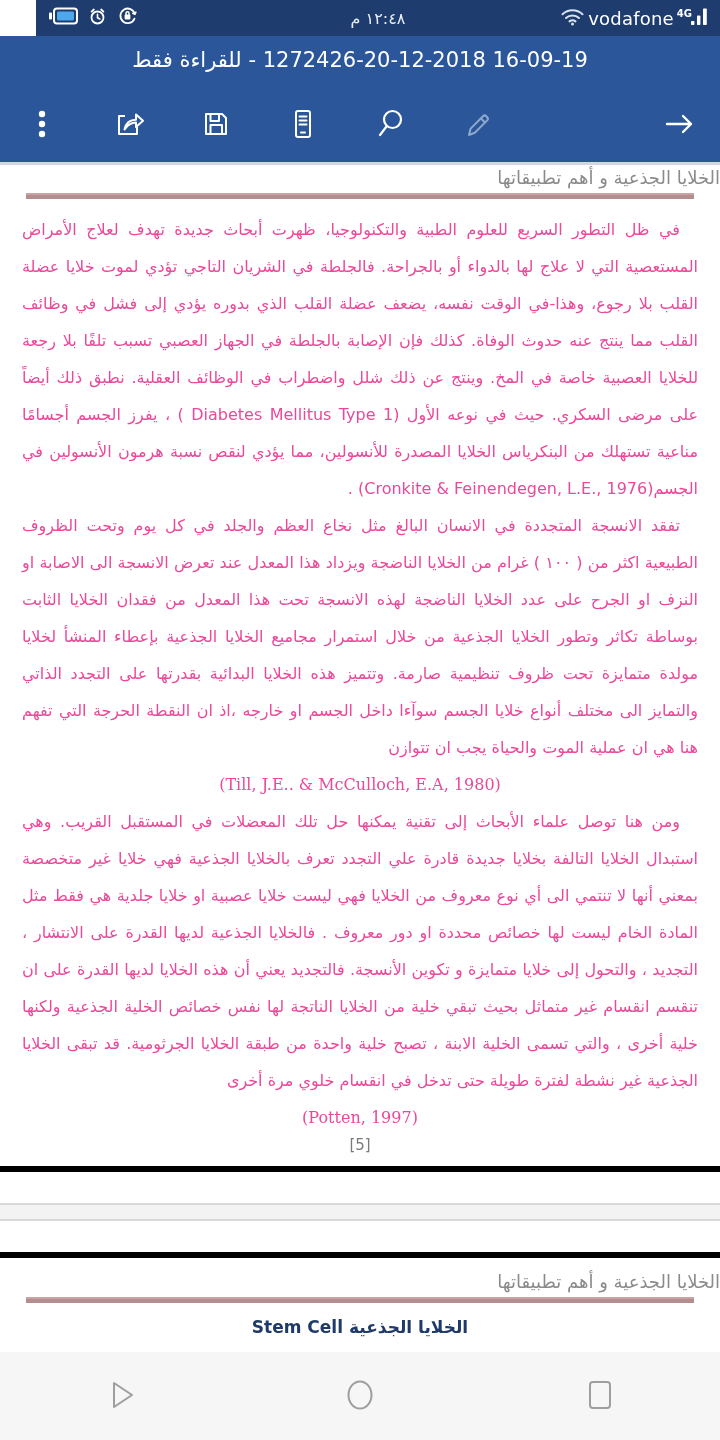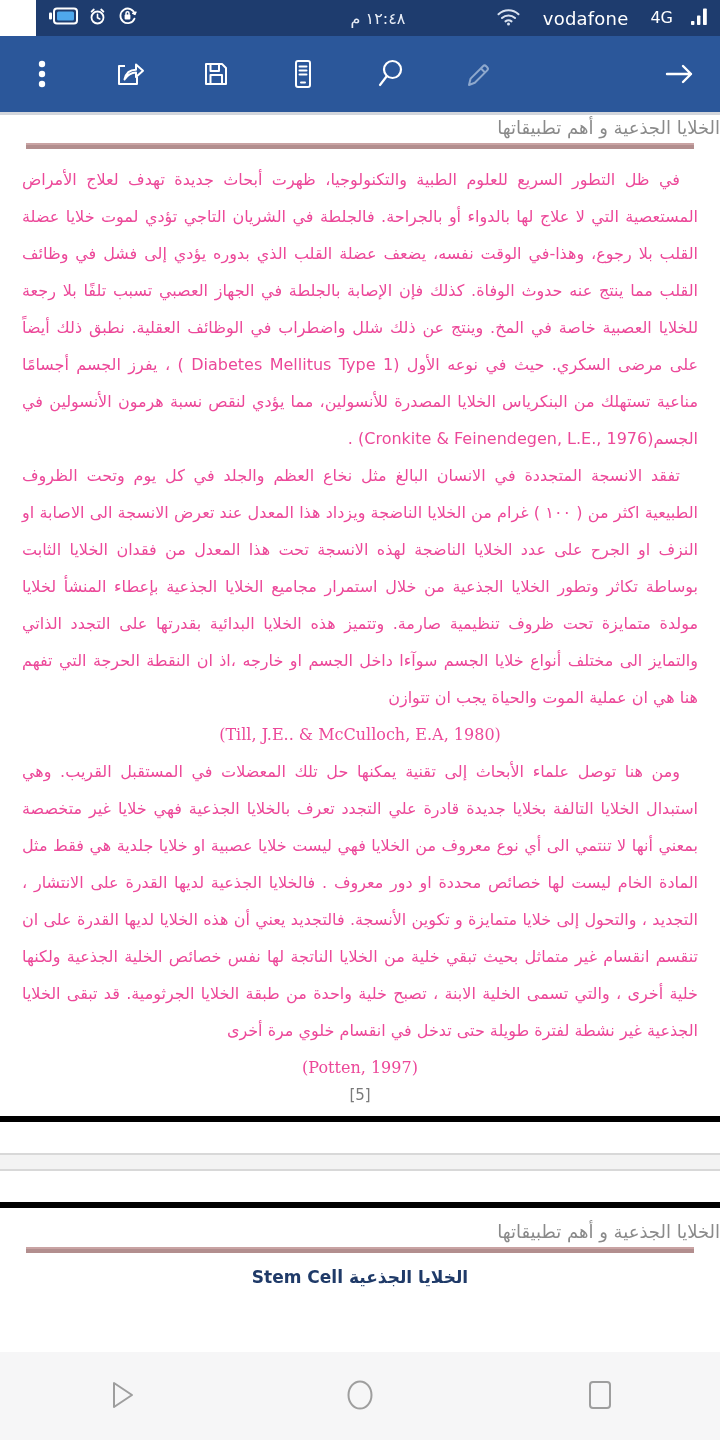--- a/index.html
+++ b/index.html
@@ -4,23 +4,23 @@
 <style>
   * { box-sizing: border-box; margin: 0; padding: 0; }
   html,body { background:#fff; }
   body { font-family:"DejaVu Sans", sans-serif; }
   .screen { position:relative; width:720px; height:1440px; margin:0 auto; background:#fff; overflow:hidden; display:flex; flex-direction:column; }
 
   
   .status-bar { height:36px; background:#1e3c6e; color:#fff; display:flex; align-items:center; padding:0 12px; position:relative; flex:0 0 auto;margin-left:36px; }
   .sb-left { display:flex; align-items:center; gap:10px; }
   .sb-time { position:absolute; left:0; right:0; text-align:center; font-size:16px; color:#e9eef7; }
-  .sb-right { margin-left:auto; display:flex; align-items:center; gap:22px; }
+  .sb-right { margin-left:auto; display:flex; align-items:center; gap:3px; }
   .sb-carrier { font-size:18px; color:#fff; letter-spacing:.2px; }
-  .sb-net { font-size:16px; color:#fff; align-self:flex-start; margin:2px -4px 0 0; font-weight:normal; }
+  .sb-net { font-size:10px; color:#fff; align-self:flex-start; margin:2px -4px 0 0; font-weight:bold; }
 
   
   .app-bar { height:50px; background:#2b579a; flex:0 0 auto; }
   .app-title { color:#fff; font-size:21px; line-height:48px; text-align:center; white-space:nowrap; overflow:hidden; }
 
   
   .toolbar { height:76px; background:#2b579a; display:flex; align-items:center; padding:0 24px; gap:51px; flex:0 0 auto; }
   .tb-btn { width:36px; height:36px; display:grid; place-items:center; background:none; border:none; padding:0; cursor:pointer; }
   .tb-btn:last-child { margin-left:auto; }
 
@@ -92,20 +92,23 @@
       <span>
         <svg width="17" height="20" viewBox="0 0 17 20">
           <rect x="0" y="15" width="3.4" height="4" rx="0.8" fill="#fff"></rect>
           <rect x="6" y="9.5" width="3.4" height="9.5" rx="0.8" fill="#fff"></rect>
           <rect x="12" y="2.5" width="3.8" height="16.5" rx="0.8" fill="#fff"></rect>
         </svg>
       </span>
     </div>
   </header>
 
+  <div class="app-bar">
+    <div class="app-title" dir="rtl">16-09-19 1272426-20-12-2018 - للقراءة فقط</div>
+  </div>
 
   <nav class="toolbar">
     <button class="tb-btn">
       <span>
         <svg width="36" height="36" viewBox="0 0 36 36">
           <circle cx="18" cy="8" r="3.2" fill="#fff"></circle>
             <circle cx="18" cy="18" r="3.2" fill="#fff"></circle>
             <circle cx="18" cy="28" r="3.2" fill="#fff"></circle>
         </svg>
       </span>

